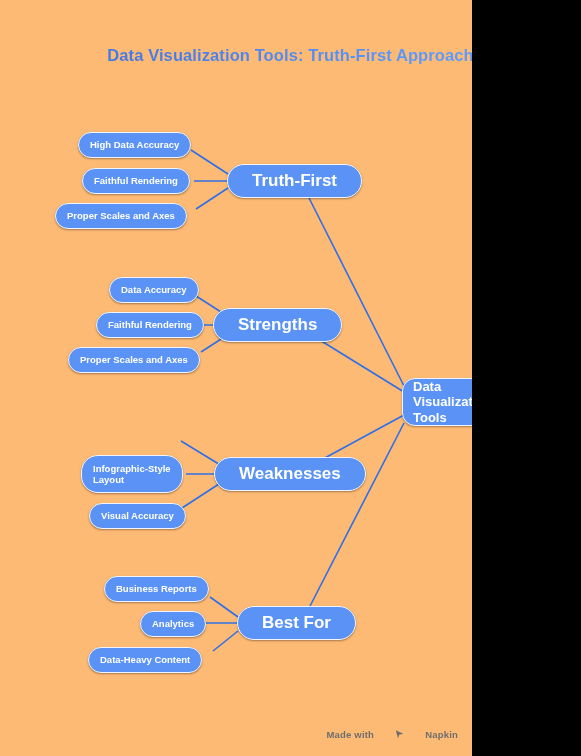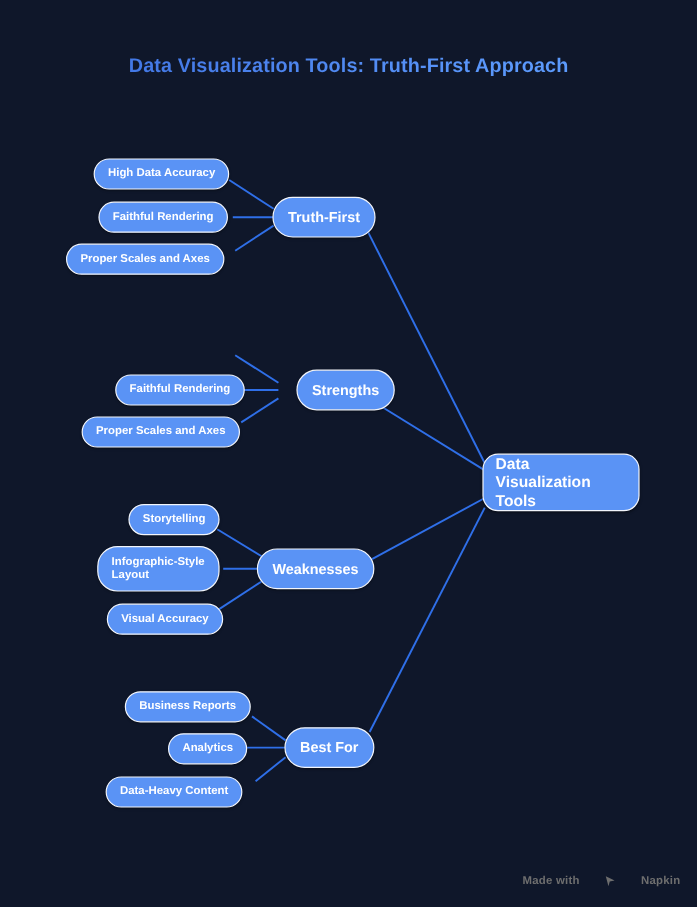--- a/index.html
+++ b/index.html
@@ -2,23 +2,23 @@
 <html><head>
 <meta charset="utf-8">
 <style>
   html, body {
     margin: 0;
     padding: 0;
     background: #000000;
   }
   #canvas {
     position: relative;
-    width: 581px;
+    width: 472px;
     height: 756px;
-    background: #0f172a;
+    background: #fdba74;
     overflow: hidden;
     font-family: "Liberation Sans", sans-serif;
   }
   #title {
     position: absolute;
     left: 0;
     top: 46px;
     width: 581px;
     text-align: center;
     font-size: 16.5px;
@@ -58,24 +58,24 @@
   .leaf {
     font-size: 9.5px;
     height: 26px;
     padding: 0 11px;
   }
   .leaf.tall {
     height: 38px;
     border-radius: 17px;
   }
   .branch {
-    font-size: 12px;
+    font-size: 17px;
     height: 34px;
     border-radius: 18px;
-    padding: 0 12px;
+    padding: 0 24px;
   }
   .root {
     font-size: 13px;
     height: 48px;
     border-radius: 13px;
     padding: 0 10px;
   }
   #footer {
     position: absolute;
     right: 14px;
@@ -121,25 +121,25 @@
     <line x1="205" y1="623" x2="238" y2="623" stroke="#2f6fe8" stroke-width="1.6"></line>
     <line x1="213" y1="651" x2="238" y2="631" stroke="#2f6fe8" stroke-width="1.6"></line>
     <line x1="308" y1="610" x2="404" y2="423" stroke="#2f6fe8" stroke-width="1.6"></line>
   </svg>
 
   <div class="node leaf" style="left:78px; top:132px;">High Data Accuracy</div>
   <div class="node leaf" style="left:82px; top:168px;">Faithful Rendering</div>
   <div class="node leaf" style="left:55px; top:203px;">Proper Scales and Axes</div>
   <div class="node branch" style="left:227px; top:164px;">Truth-First</div>
 
+  <div class="node leaf" style="left:109px; top:277px;">Data Accuracy</div>
   <div class="node leaf" style="left:96px; top:312px;">Faithful Rendering</div>
   <div class="node leaf" style="left:68px; top:347px;">Proper Scales and Axes</div>
-  <div class="node branch" style="left:247px; top:308px;">Strengths</div>
+  <div class="node branch" style="left:213px; top:308px;">Strengths</div>
 
-  <div class="node leaf" style="left:107px; top:420px;">Storytelling</div>
   <div class="node leaf tall" style="left:81px; top:455px;">Infographic-Style
 Layout</div>
   <div class="node leaf" style="left:89px; top:503px;">Visual Accuracy</div>
   <div class="node leaf" style="left:104px; top:576px;">Business Reports</div>
 
   <div class="node branch" style="left:214px; top:457px;">Weaknesses</div>
   <div class="node leaf" style="left:140px; top:611px;">Analytics</div>
   <div class="node leaf" style="left:88px; top:647px;">Data-Heavy Content</div>
   <div class="node branch" style="left:237px; top:606px;">Best For</div>
 

